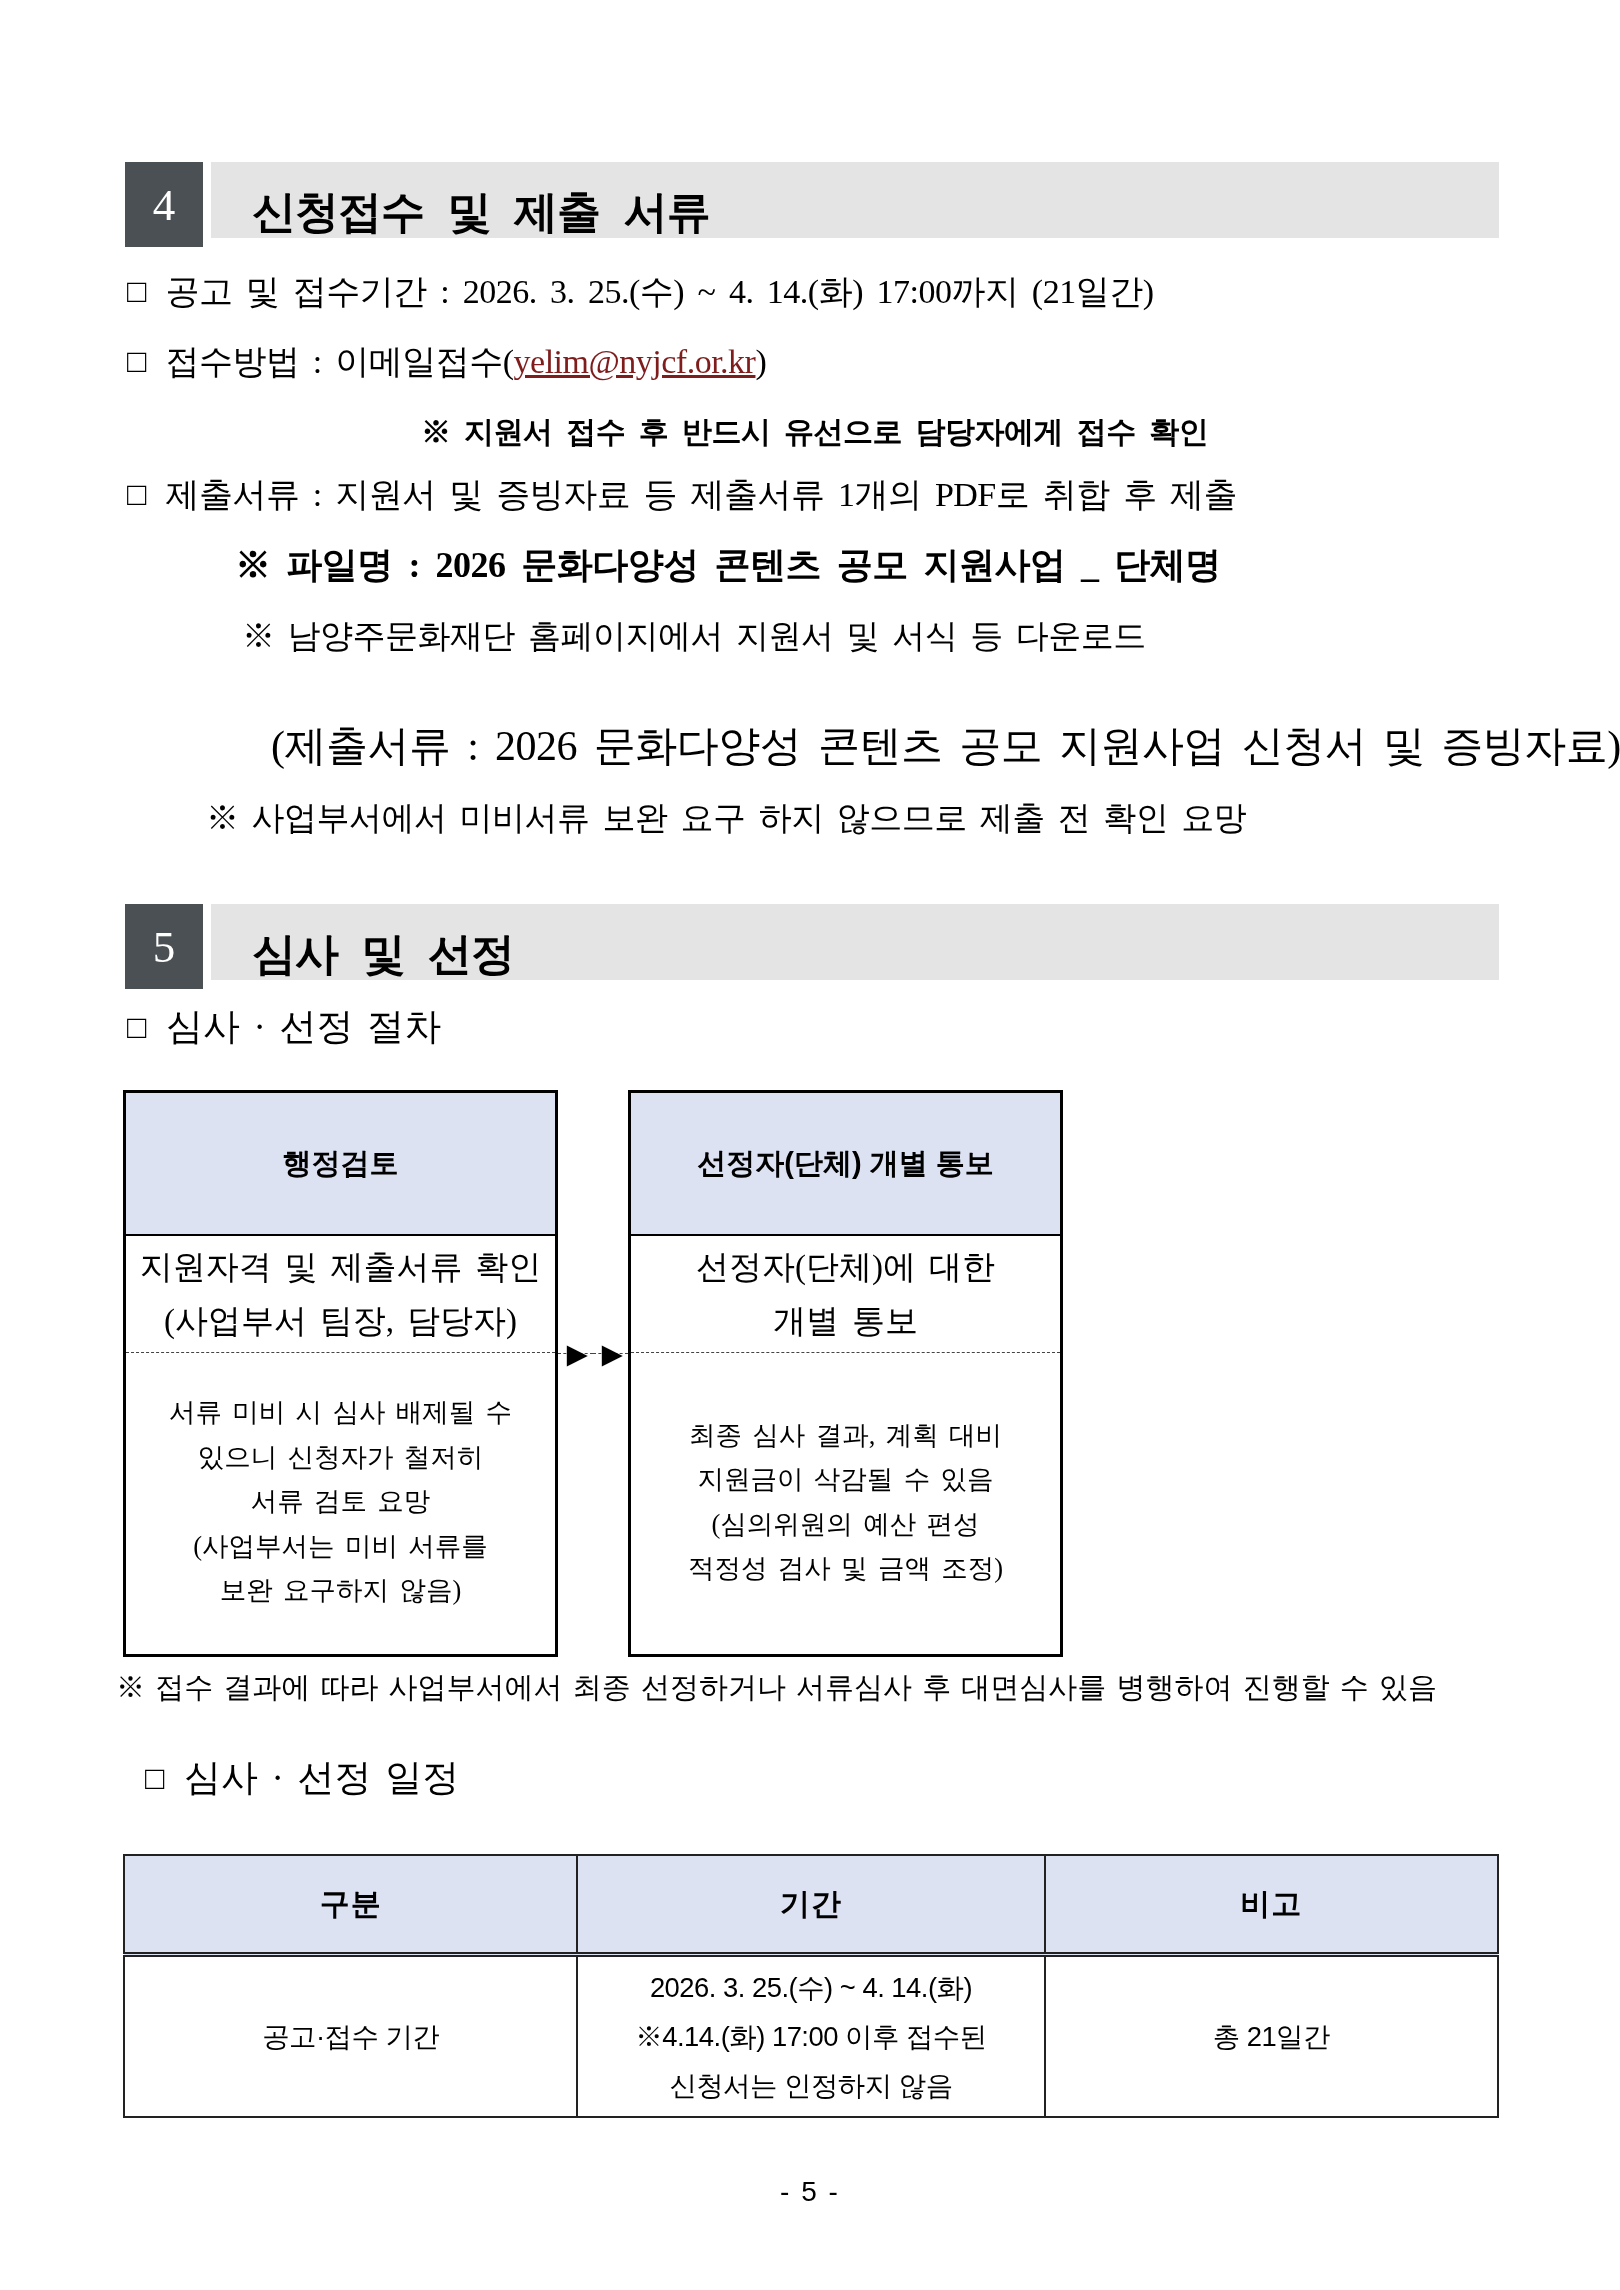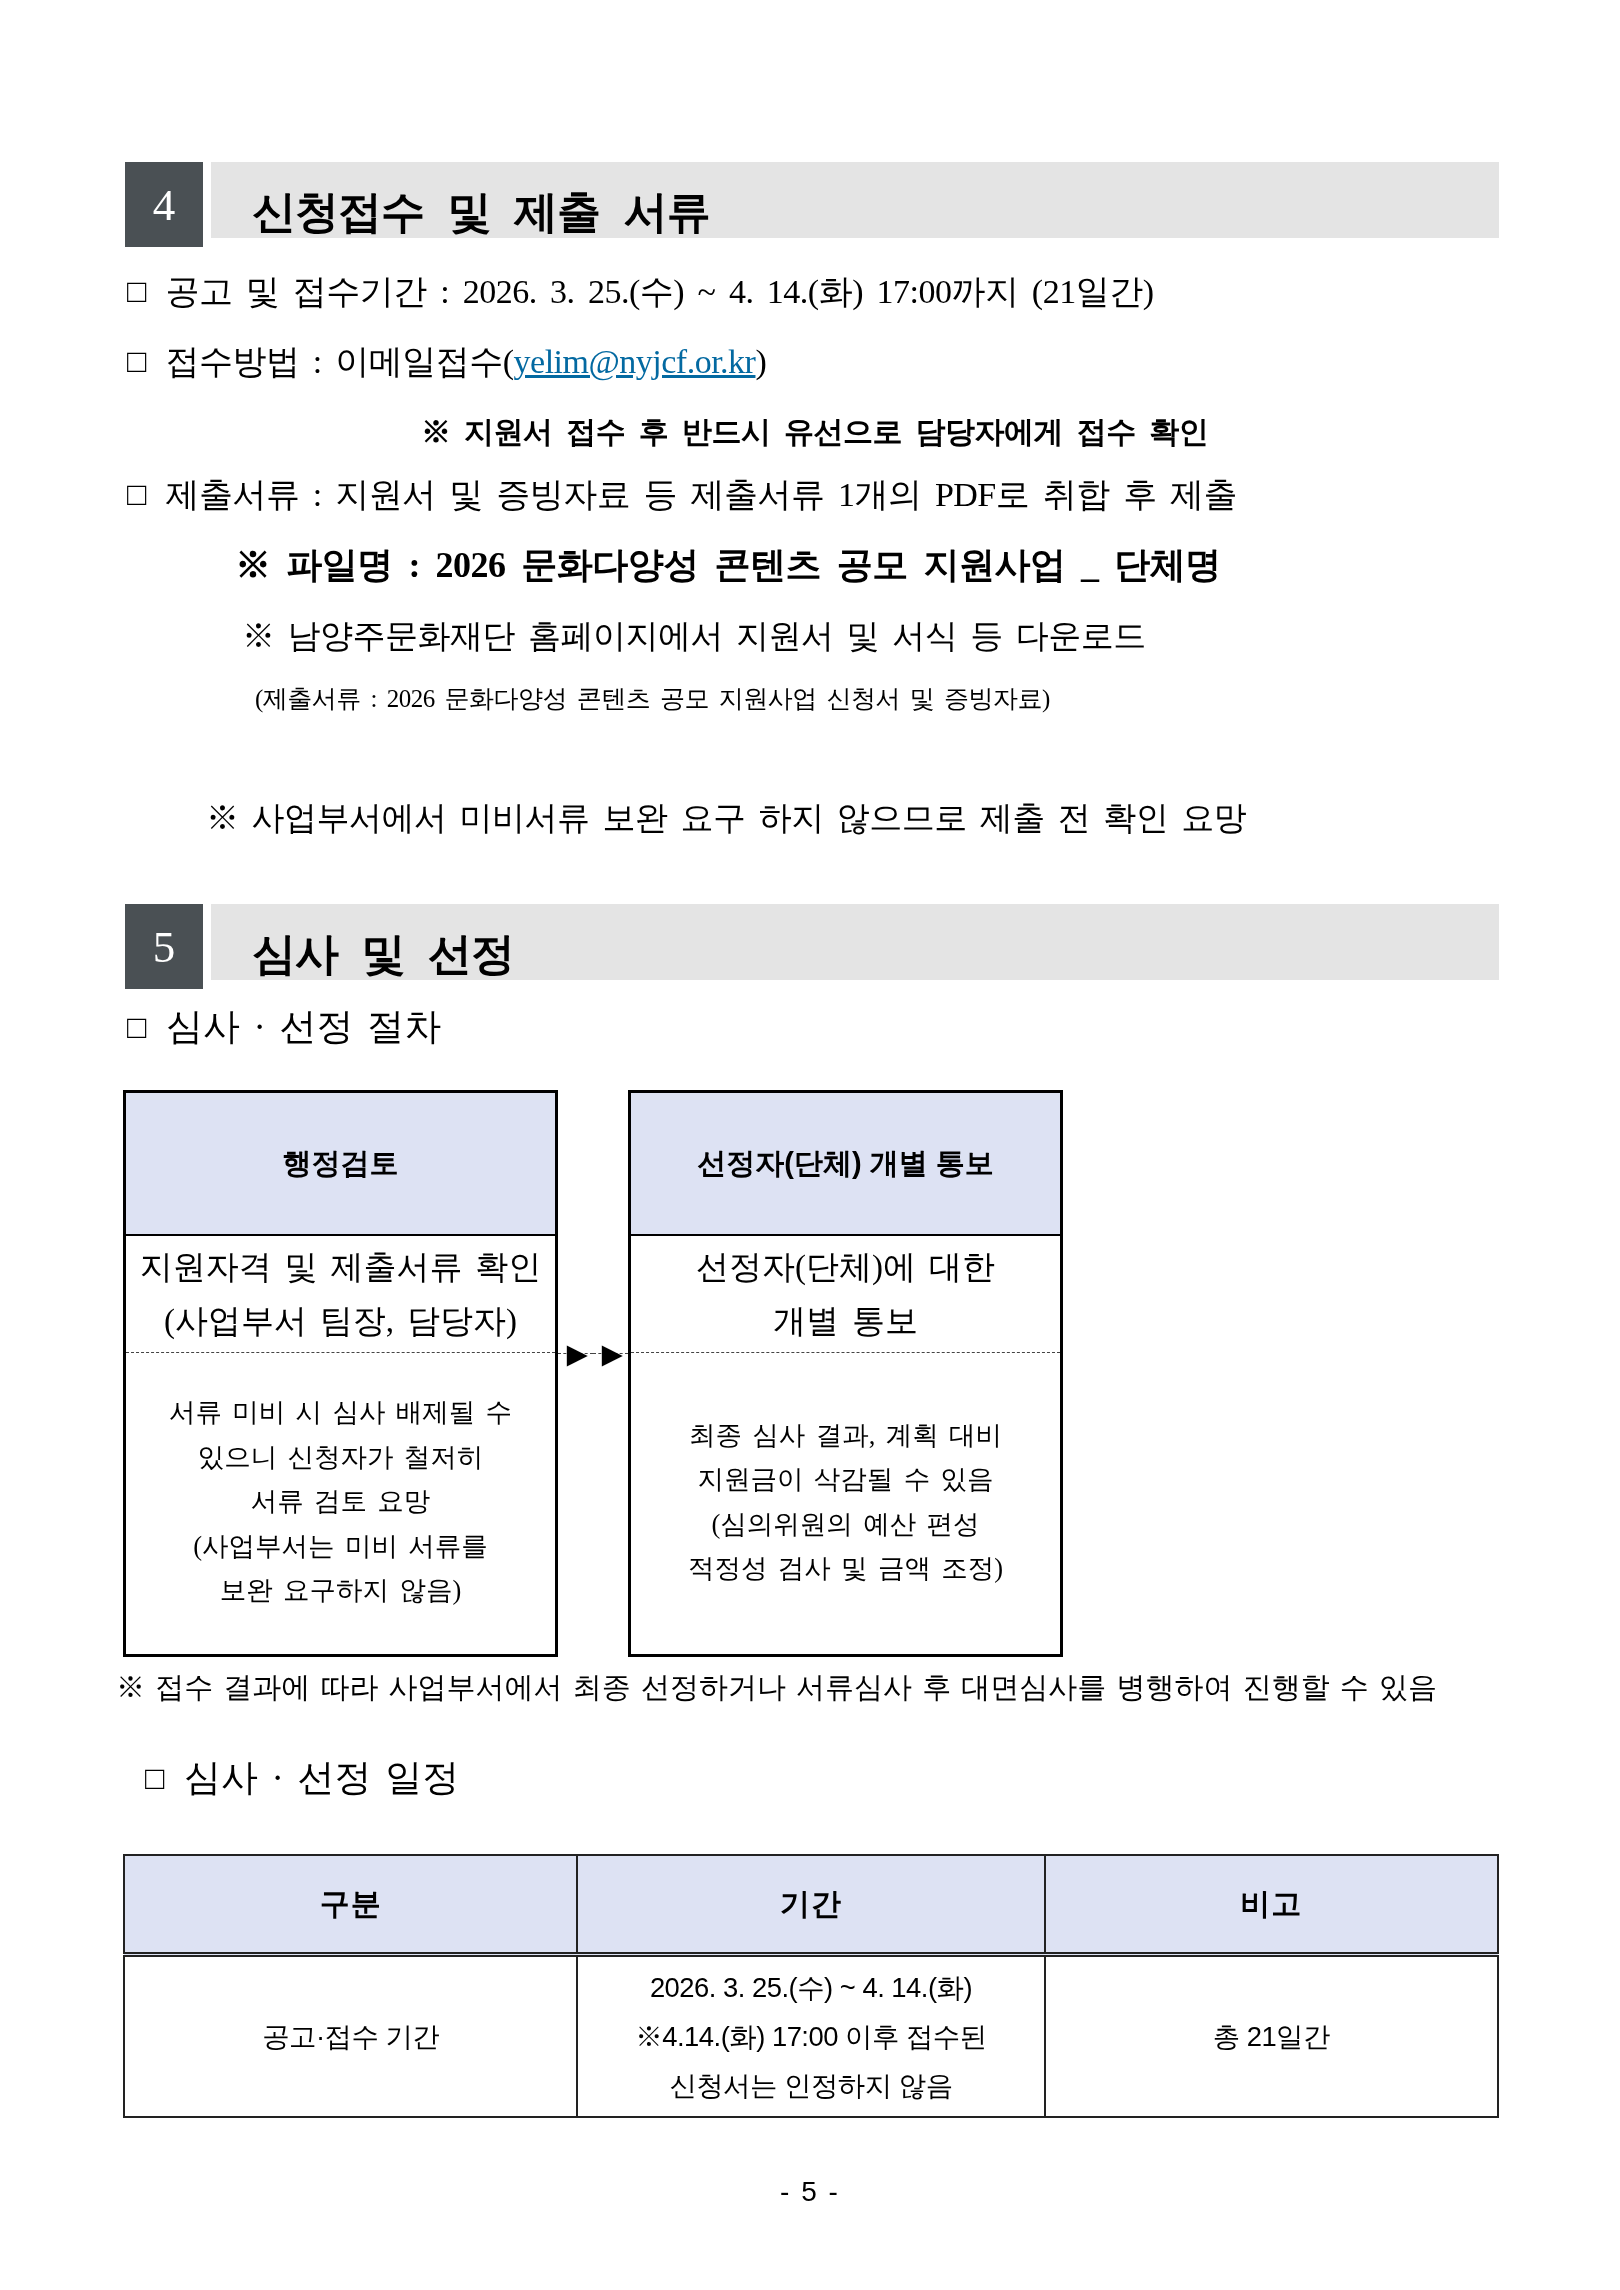--- a/index.html
+++ b/index.html
@@ -21,25 +21,25 @@
     display:flex; align-items:center;
   }
   .banner-title {
     padding-left:41px; font-family:"Liberation Sans", sans-serif;
     font-weight:bold; font-size:44px; letter-spacing:-1px; word-spacing:0.28em;margin-top:24px;
   }
 
   
   .bline { position:absolute; left:127px; white-space:nowrap; font-size:34px; letter-spacing:-0.5px; word-spacing:0.16em; }
   .bullet { display:inline-block; margin-right:19.6px; font-size:32px; transform:translateY(-1px); }
-  .lnk { color:#0369a1; text-decoration:underline; }
+  .lnk { color:#7f1d1d; text-decoration:underline; }
   .note-phone    { left:421px; font-size:30px; font-weight:bold; word-spacing:0.22em; }
   .note-filename { left:235px; font-size:36px; font-weight:bold; word-spacing:0.2em; }
   .note-download { left:206px; font-size:33px;margin-left:36px; }
-  .note-docs     { left:255px; font-size:25px; }
+  .note-docs     { left:271px; font-size:42px;margin-top:36px; }
   .note-check    { left:206px; font-size:33px; }
 
   
   .sub-heading { position:absolute; font-size:37px; white-space:nowrap; word-spacing:0.12em; }
 
   
   .flow { position:absolute; left:123px; top:1090px; width:1376px; height:567px; display:flex; }
   .flow-box {
     width:435px; box-sizing:border-box; border:3.9px solid #000; background:#fff;
     display:flex; flex-direction:column;

